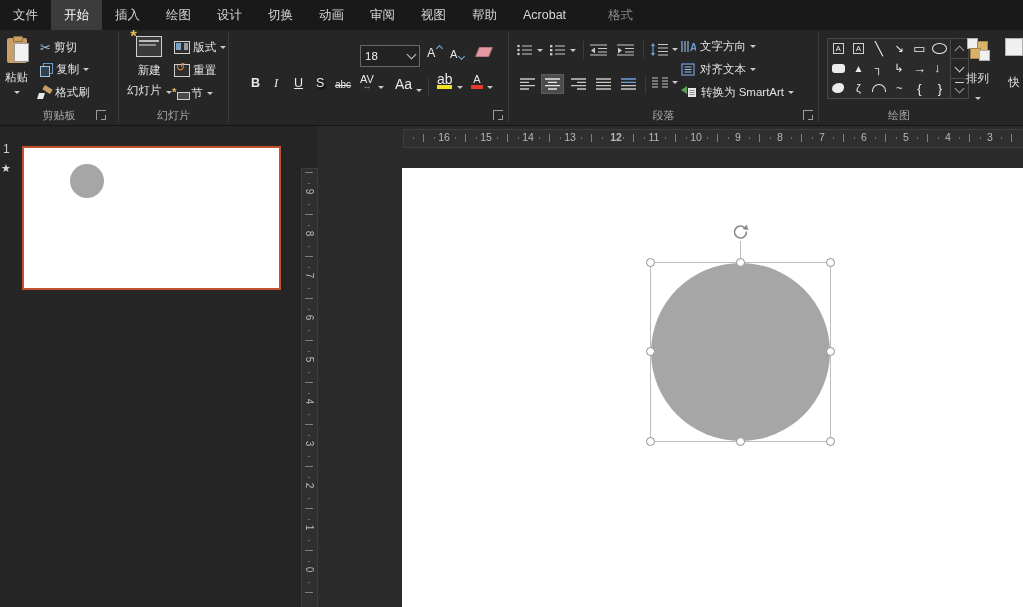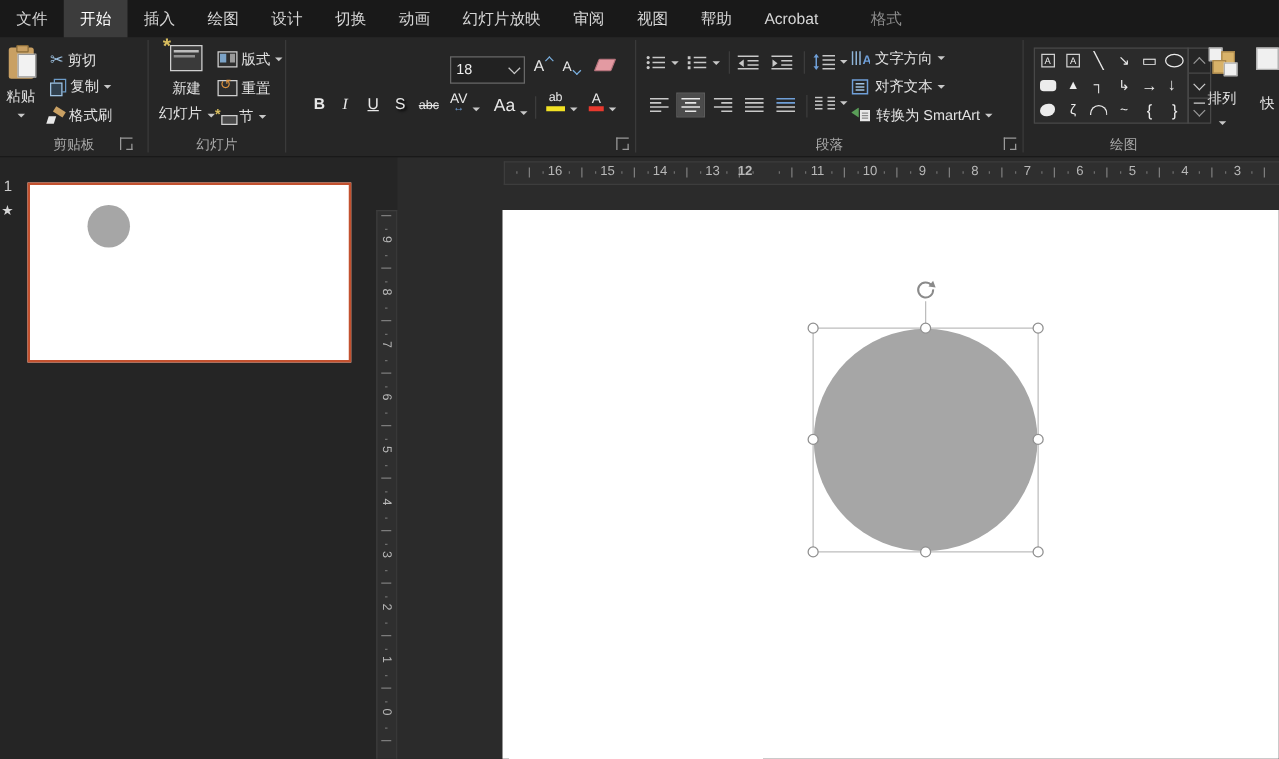--- a/index.html
+++ b/index.html
@@ -132,21 +132,20 @@
 
 <div id="menubar">
 
   <div class="mtab">文件</div>
     <div class="mtab active">开始</div>
     <div class="mtab">插入</div>
     <div class="mtab">绘图</div>
     <div class="mtab">设计</div>
     <div class="mtab">切换</div>
     <div class="mtab">动画</div>
-    <div class="mtab">幻灯片放映</div>
     <div class="mtab">审阅</div>
     <div class="mtab">视图</div>
     <div class="mtab">帮助</div>
     <div class="mtab">Acrobat</div>
     <div class="mtab dim gapped">格式</div>
 </div>
 
 <div id="ribbon">
 
   <div class="group" style="left:0;width:118px">
@@ -229,21 +228,21 @@
         </span>
         <span class="dd"></span>
     </div>
     <div class="fbtn" style="left:166px;top:46px;font-size:14px">
       <span>Aa</span>
         <span class="dd"></span>
     </div>
     <div class="psep" style="left:199px;top:47px"></div>
     <div class="fbtn" style="left:208px;top:44px">
       <span class="stack">
-          <span style="font-size:10px">ab</span>
+          <span style="font-size:14px">ab</span>
           <span class="hlbar"></span>
         </span>
         <span class="dd"></span>
     </div>
     <div class="fbtn" style="left:242px;top:44px">
       <span class="stack">
           <span style="font-size:11px">A</span>
           <span class="fcbar"></span>
         </span>
         <span class="dd"></span>
@@ -518,21 +517,21 @@
       <span class="bar" style="left: 103px;"></span>
       <span class="dot" style="left: 113.5px;"></span>
       <span class="num" style="left: 124px;">14</span>
       <span class="dot" style="left: 134.5px;"></span>
       <span class="bar" style="left: 145px;"></span>
       <span class="dot" style="left: 155.5px;"></span>
       <span class="num" style="left: 166px;">13</span>
       <span class="dot" style="left: 176.5px;"></span>
       <span class="bar" style="left: 187px;"></span>
       <span class="dot" style="left: 197.5px;"></span>
-      <span class="num" style="left: 192px; font-weight: bold;">12</span>
+      <span class="num" style="left: 212px; font-weight: bold;">12</span>
       <span class="dot" style="left: 218.5px;"></span>
       <span class="bar" style="left: 229px;"></span>
       <span class="dot" style="left: 239.5px;"></span>
       <span class="num" style="left: 250px;">11</span>
       <span class="dot" style="left: 260.5px;"></span>
       <span class="bar" style="left: 271px;"></span>
       <span class="dot" style="left: 281.5px;"></span>
       <span class="num" style="left: 292px;">10</span>
       <span class="dot" style="left: 302.5px;"></span>
       <span class="bar" style="left: 313px;"></span>

